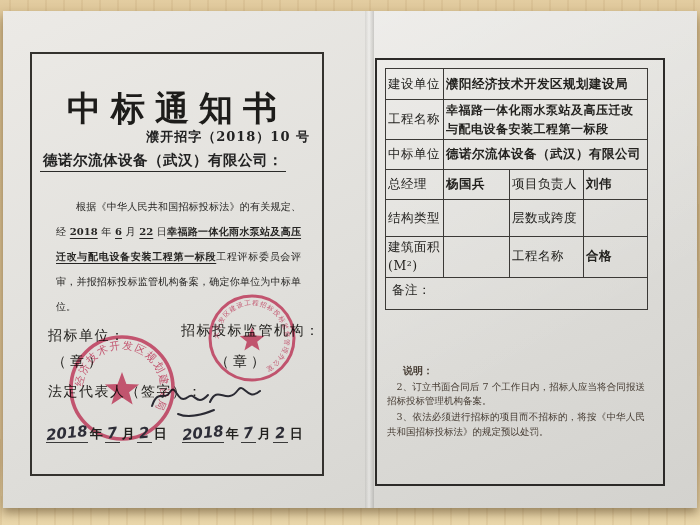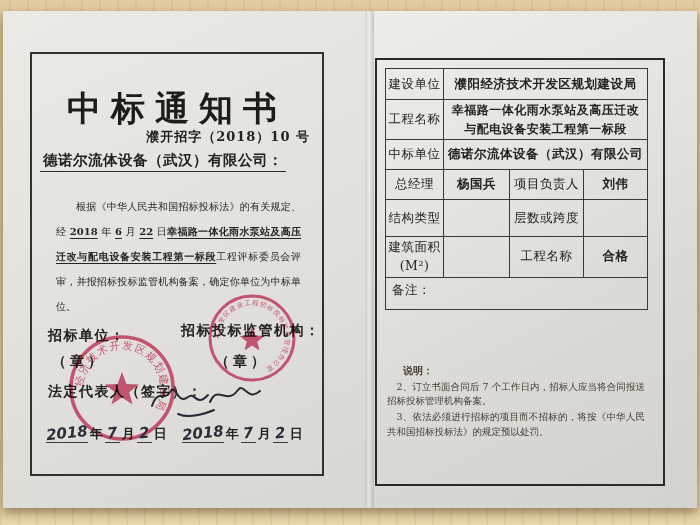--- a/index.html
+++ b/index.html
@@ -21,33 +21,33 @@
   
   .title{position:absolute;left:0;right:0;top:32px;text-align:center;font-size:34px;font-weight:700;
     letter-spacing:10px;color:#1d1c1a;}
   .docnum{position:absolute;right:12px;top:74px;font-size:13px;font-weight:700;letter-spacing:1px;}
   .recipient{position:absolute;left:8px;top:97px;font-size:14.5px;font-weight:700;
     border-bottom:1.6px solid #2a2a28;padding:0 3px 1px 3px;letter-spacing:.5px;}
   .bodytext{position:absolute;left:10px;right:7px;top:126px;font-size:10px;line-height:25px;
     text-align:justify;text-indent:2em;margin:14px;color:#262523;}
   .u{text-decoration:underline;text-underline-offset:3px;}
   .b{font-weight:700;}
-  .slabel{position:absolute;font-size:14px;font-weight:700;letter-spacing:1.5px;color:#23221f;}
+  .slabel{position:absolute;font-size:14px;font-weight:400;letter-spacing:1.5px;color:#23221f;}
   .seal{letter-spacing:4px;}
   .sig-svg{position:absolute;left:112px;top:316px;}
   .stamp{position:absolute;mix-blend-mode:multiply;}
   .dateline{position:absolute;font-size:13px;font-weight:700;white-space:nowrap;color:#23221f;}
   .du{display:inline-block;border-bottom:1.4px solid #3a3a3a;text-align:center;margin:0 2px;}
   .du-y{min-width:30px;} .du-md{min-width:15px;}
   .hwn{font-family:"DejaVu Sans", sans-serif;font-style:italic;font-weight:700;font-size:15px;
     color:#2d2d37;display:inline-block;transform:rotate(-6deg);}
 
   
   .bidtable{position:absolute;left:8px;top:8px;border-collapse:collapse;table-layout:fixed;width:262px;}
-  .bidtable td{border:1.6px solid #3b3936;font-size:12.5px;text-align:center;vertical-align:middle;
+  .bidtable td{border:1.6px solid #3b3936;font-size:12.5px;text-align:left;vertical-align:middle;
     padding:1px 2px;color:#23221f;letter-spacing:.5px;overflow:hidden;}
   .bidtable .v{font-weight:700;}
   .bidtable .proj{font-weight:700;font-size:12px;line-height:1.55;}
   .bidtable .num{font-family:"DejaVu Sans Mono", monospace;font-size:12.5px;letter-spacing:0;}
   .bidtable .numleft{text-align:left;padding-left:6px;}
   .bidtable .remark{text-align:left;vertical-align:top;padding:4px 6px;}
   .lbl2{line-height:1.5;}
   .notes{position:absolute;left:10px;top:302px;width:258px;color:#443a31;}
   .notes p{margin:1px 0 1px;font-size:9.5px;line-height:1.55;text-indent:1em;text-align:justify;}
   .notes .nh{font-weight:700;font-size:10px;text-indent:1.6em;}

